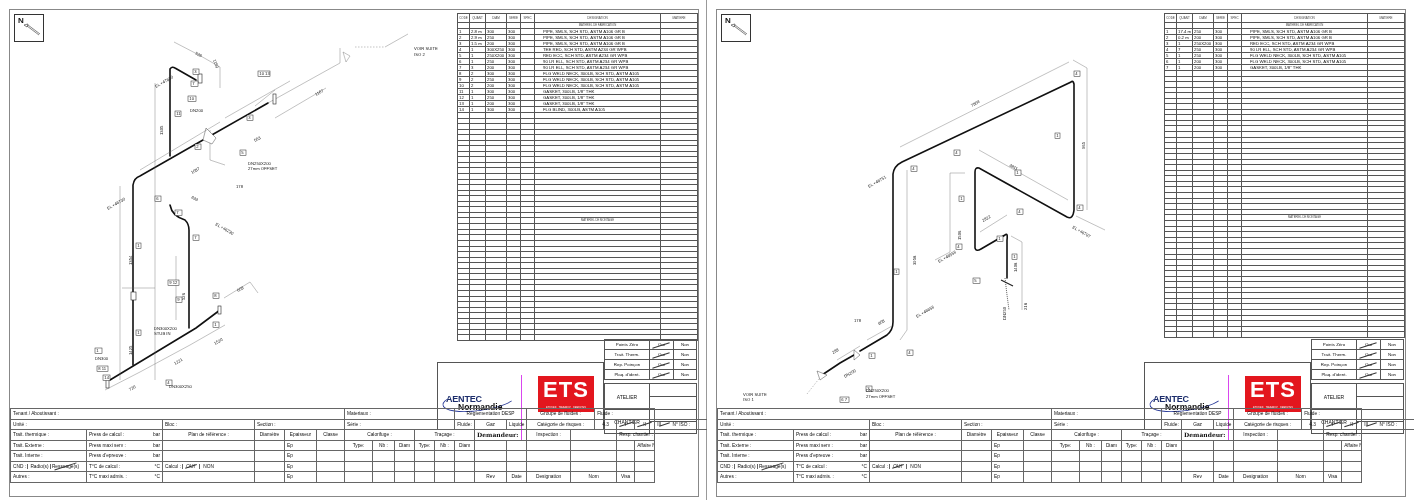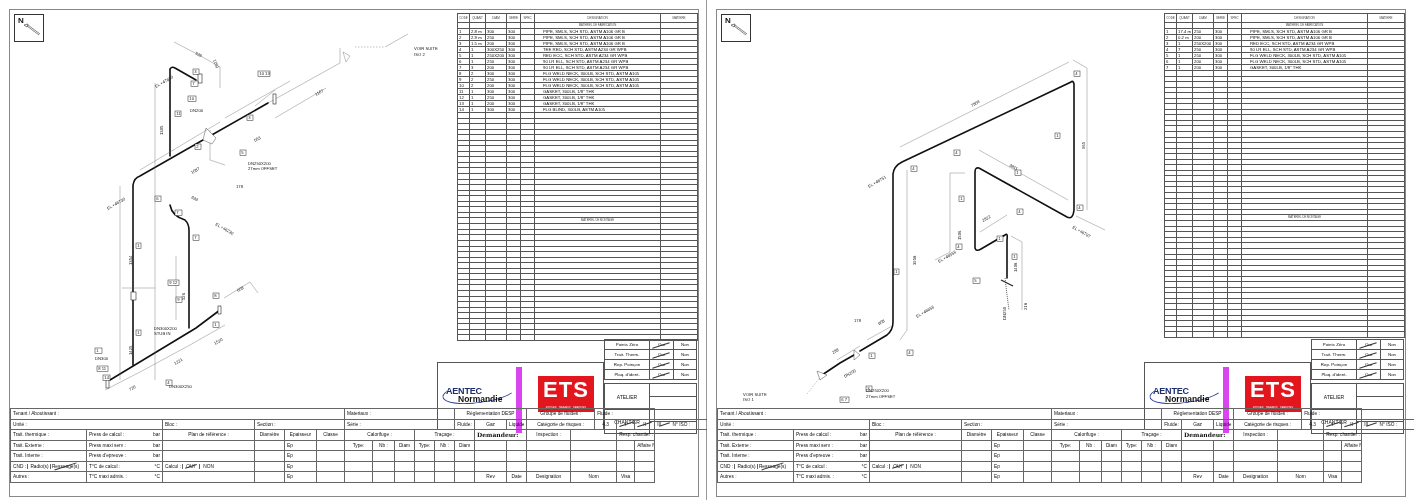--- a/index.html
+++ b/index.html
@@ -22,21 +22,21 @@
   .bom .sect td { text-align: center; font-size: 2.8px; color: #444; }
   .bom td.desc { padding-left: 8px; }
 
   
   .pz { position: absolute; left: 594px; top: 329px; width: 93px; border-collapse: collapse; table-layout: fixed; }
   .pz td { border: 1px solid #555; font-size: 4.4px; height: 10px; text-align: center; }
   .strike { position: relative; }
   .strike::after { content: ""; position: absolute; left: 10%; top: 50%; width: 80%; border-top: 0.7px solid #333; transform: rotate(-18deg); }
 
   .logo-box { position: absolute; left: 427px; top: 352px; width: 167px; height: 67px; border: 1px solid #555; border-bottom: none; }
-  .logo-aen { position: absolute; left: 0; top: 4px; width: 84px; height: 66px; border-right: 6px solid #d946ef; }
+  .logo-aen { position: absolute; left: 0; top: 12px; width: 84px; height: 66px; border-right: 1px solid #d946ef; }
   .aen-word { position: absolute; left: 8px; top: 19px; font-size: 9px; font-weight: bold; color: #1c2d6b; letter-spacing: -0.2px; }
   .aen-word span { color: #1c2d6b; }
   .aen-sub { position: absolute; left: 20px; top: 27px; font-size: 8.5px; font-weight: bold; color: #111; }
   .aen-swoosh { position: absolute; left: 4px; top: 14px; width: 75px; height: 22px; border: 1.5px solid #2a3b99; border-radius: 50%; border-right-color: transparent; border-top-color: transparent; transform: rotate(-8deg); }
   .ets { position: absolute; left: 100px; top: 13px; width: 56px; height: 36px; background: #e3161e; }
   .ets-letters { position: absolute; left: 0; top: 2px; width: 56px; text-align: center; color: #fff; font-weight: bold; font-size: 22px; letter-spacing: 1px; line-height: 24px; }
   .ets-sub { position: absolute; left: 0; bottom: 2px; width: 56px; text-align: center; color: #fff; font-size: 2.6px; }
 
   .atelier { position: absolute; left: 594px; top: 373px; width: 93px; border-collapse: collapse; table-layout: fixed; }
   .atelier td { border: 1px solid #555; font-size: 5px; text-align: center; }

